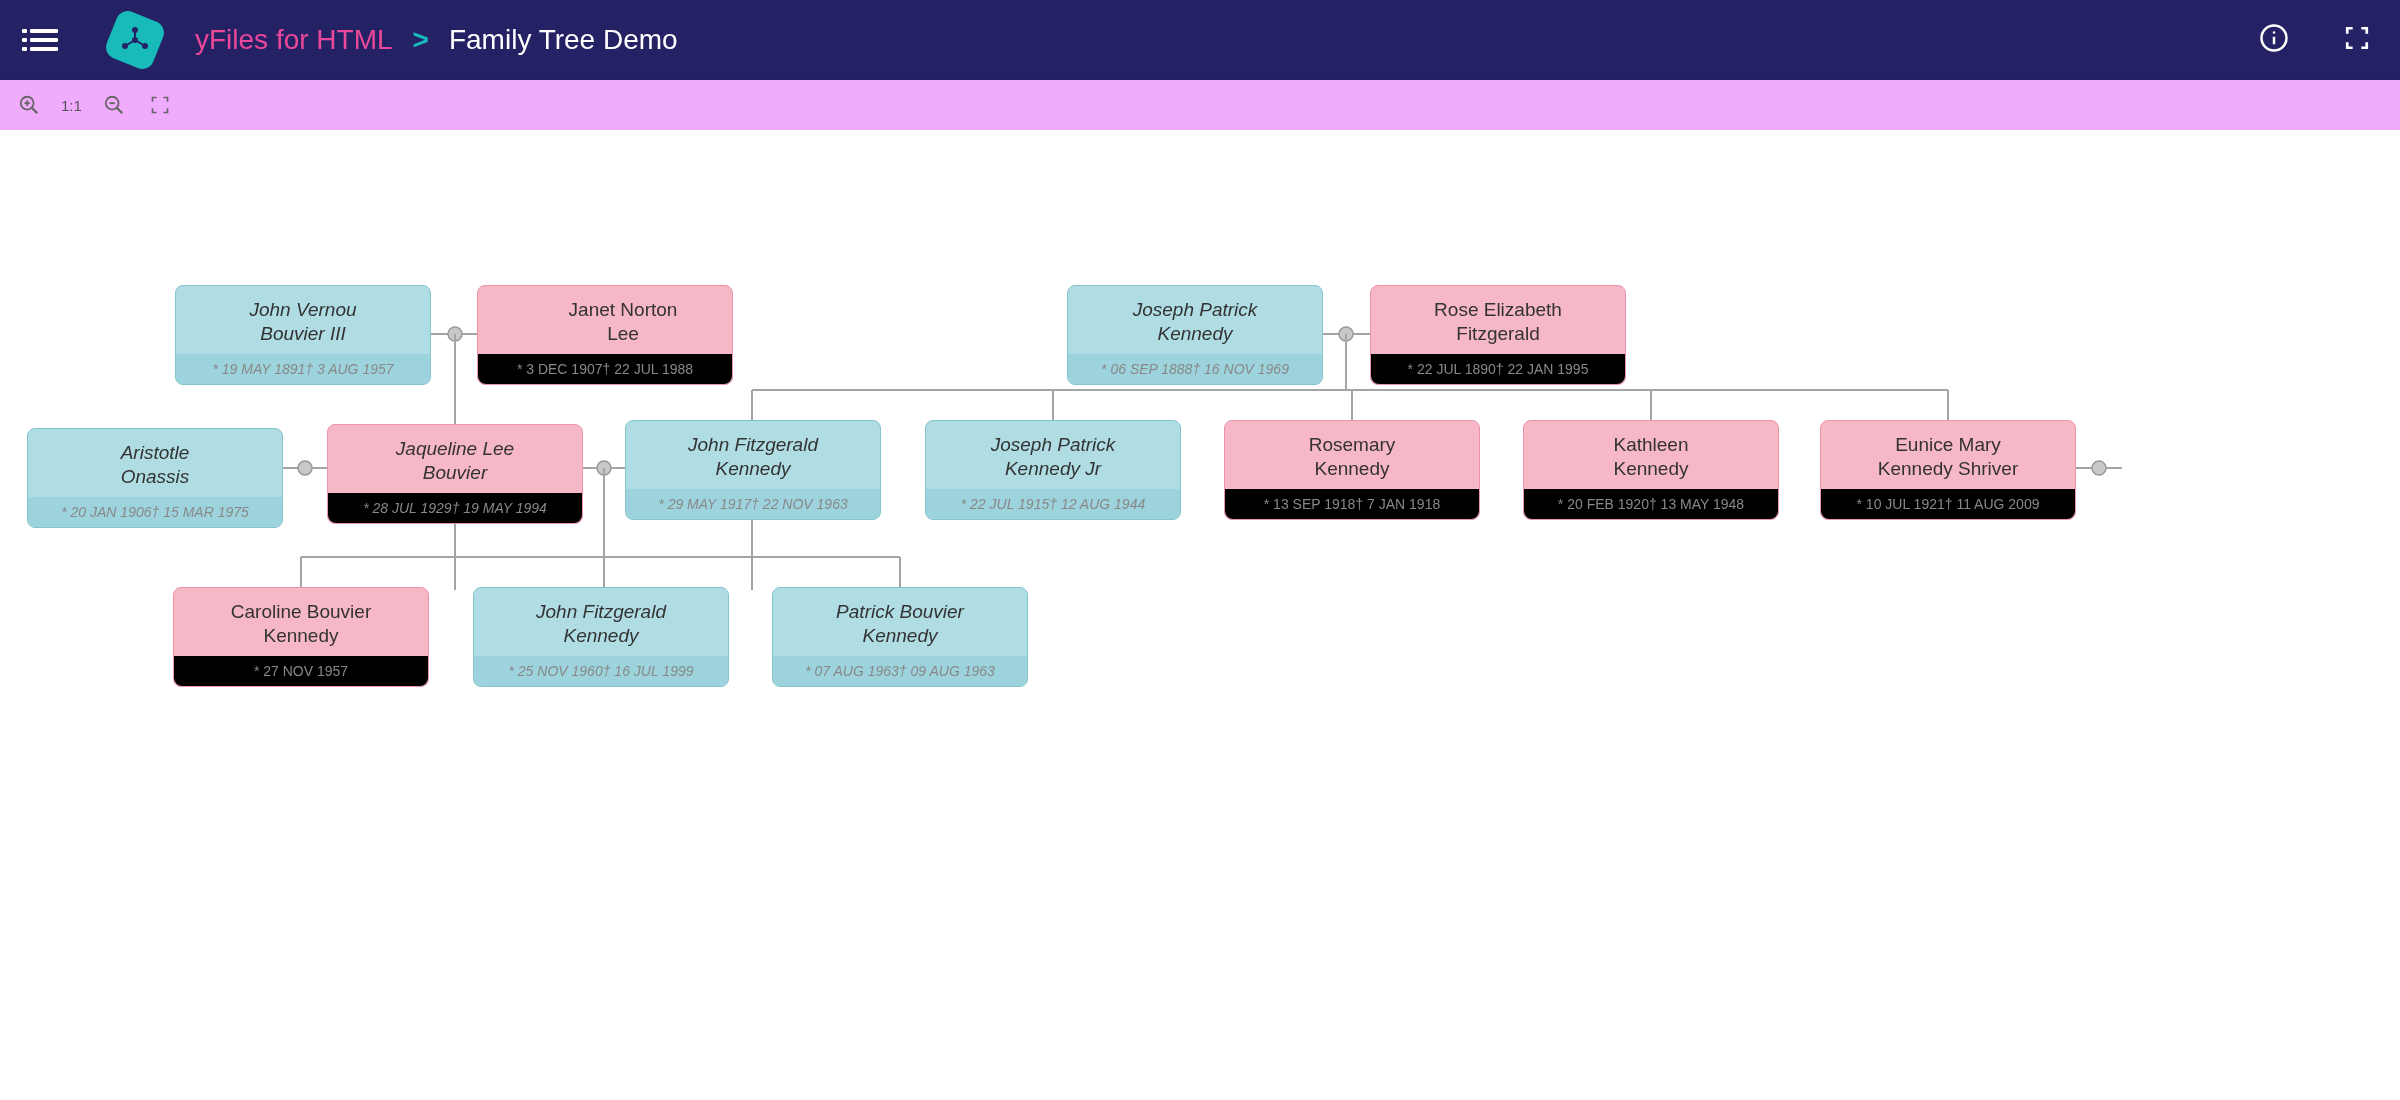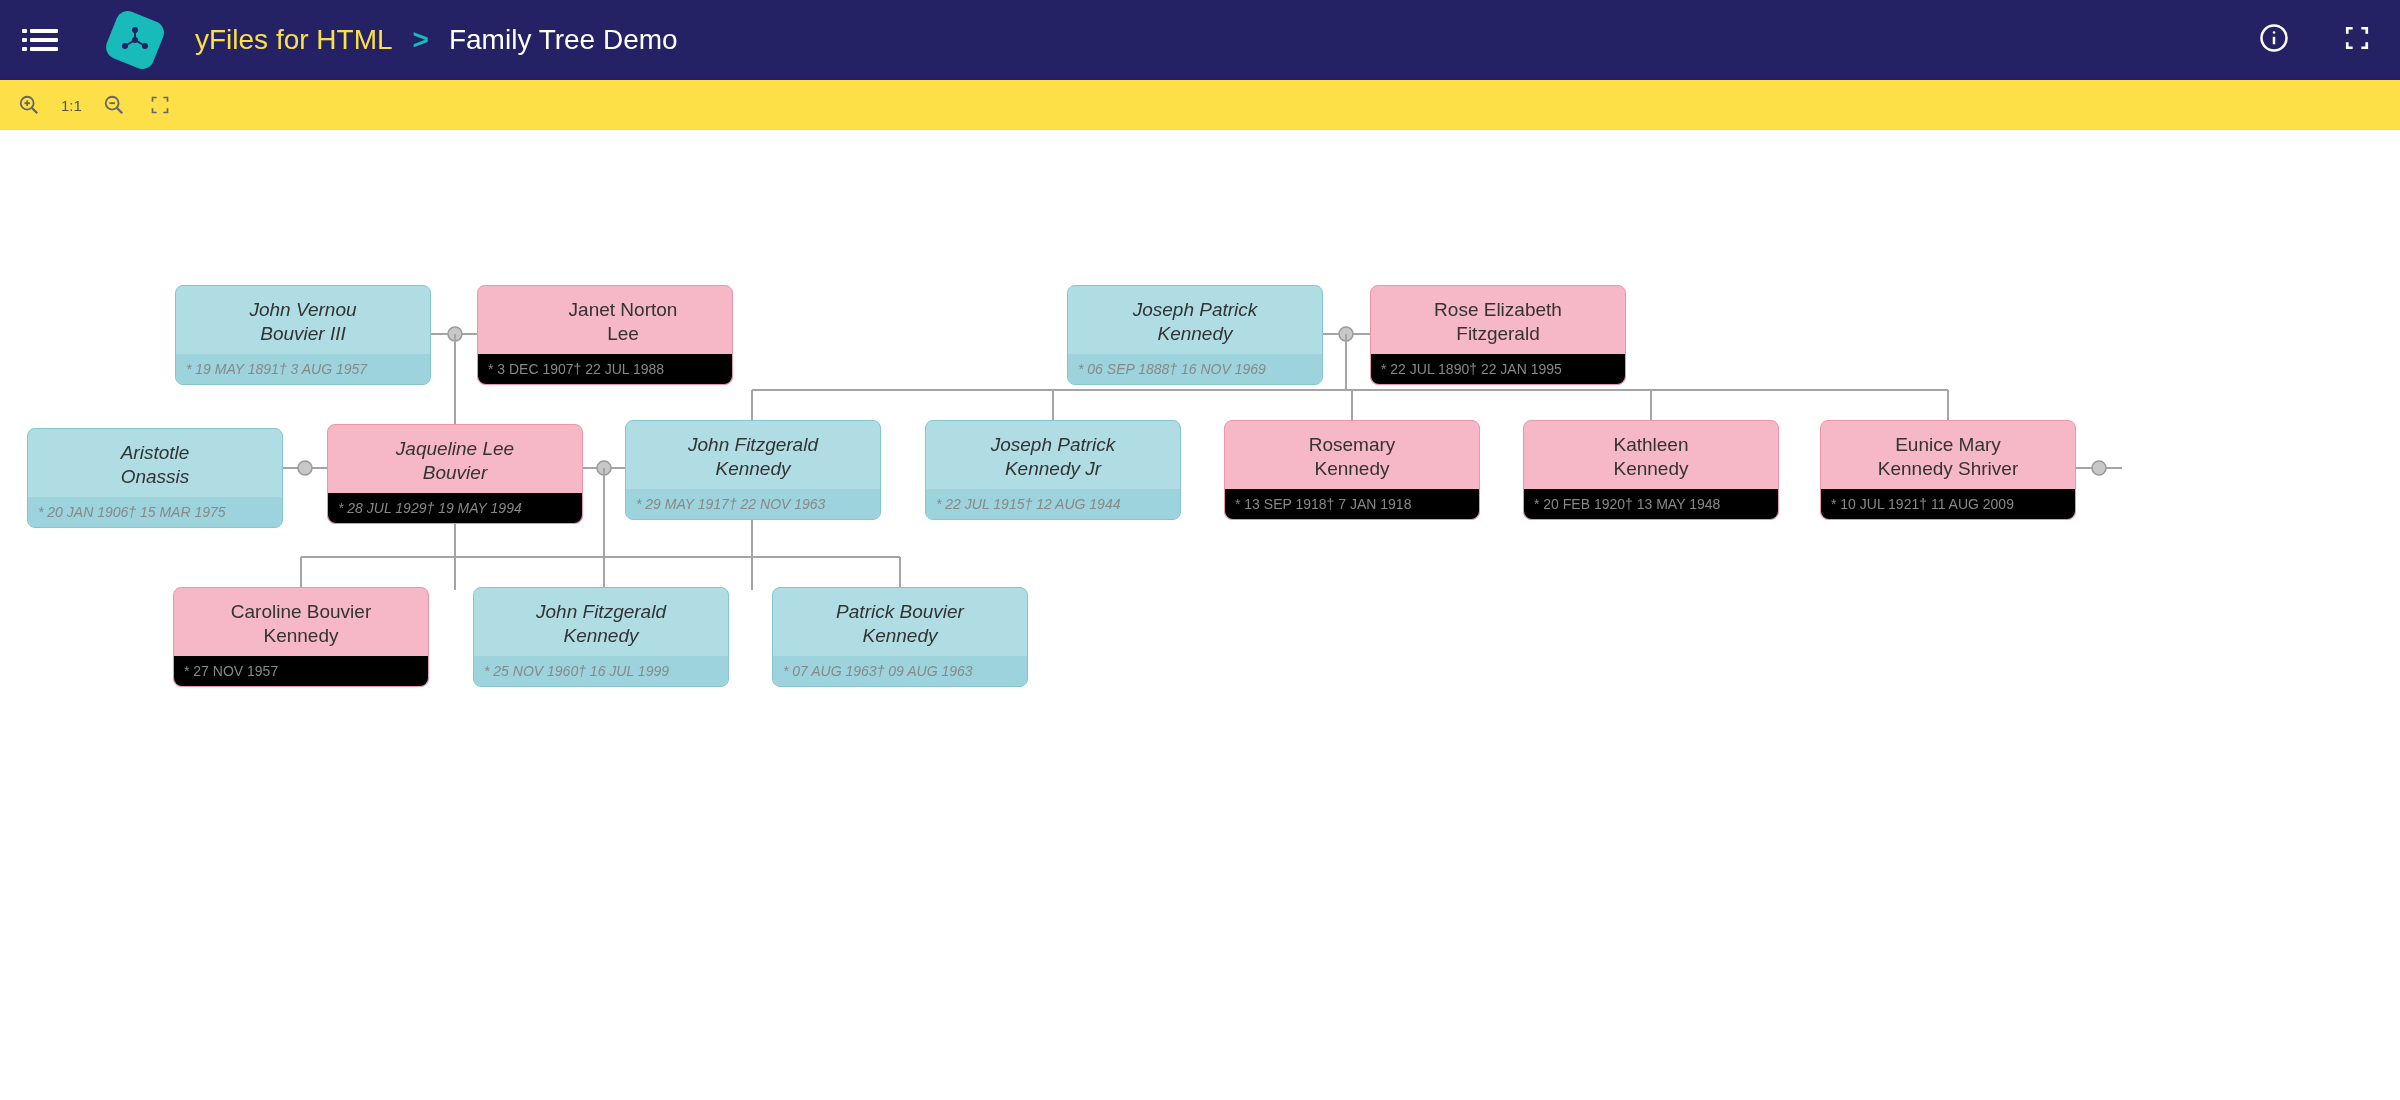--- a/index.html
+++ b/index.html
@@ -18,27 +18,27 @@
   .menu-icon span::before { content:''; position:absolute; left:-8px; top:0; width:5px; height:4px; background:#fff; border-radius:1px; }
   .logo {
     width: 50px; height: 50px; background: #18baba; border-radius: 12px;
     transform: rotate(22deg);
     display: flex; align-items: center; justify-content: center;
     margin-right: 35px;
   }
   .logo svg { transform: rotate(-22deg); }
   .breadcrumb { font-size: 28px; display: flex; align-items: center; gap: 20px; }
   .breadcrumb .sep { color: #18baba; font-weight: bold; }
-  .breadcrumb a { color: #fde047; text-decoration: none; }
+  .breadcrumb a { color: #ec4899; text-decoration: none; }
   .header-right { margin-left: auto; display: flex; gap: 55px; align-items: center; }
   .icon-btn { cursor: pointer; color: #fff; }
 
   .toolbar {
     height: 50px;
-    background: #fde047;
+    background: #f0abfc;
     display: flex;
     align-items: center;
     padding: 0 15px;
     gap: 18px;
     color: #555;
     box-shadow: 0 4px 10px rgba(0,0,0,0.15);
   }
   .tb-btn { cursor: pointer; display:flex; align-items:center; justify-content:center; width:28px; height:28px; }
   .tb-label { font-size: 15px; color:#555; cursor:pointer; }
 
@@ -59,21 +59,21 @@
     padding-top: 12px;
     cursor: pointer;
   }
   .person.male { background: #b0dde4; border-color: #85c5cf; font-style: italic; }
   .person.male .footer { background: #9dd3dc; }
   .person.female { background: #f6b7c6; border-color: #ec94aa; }
   .person.female .footer { background: #000000; }
   .person .name { font-size: 19px; color: #333; line-height: 1.25; }
   .person .footer {
     position: absolute; bottom: 0; left: 0; right: 0; height: 30px;
-    display: flex; justify-content: flex-start; align-items: center;
+    display: flex; justify-content: center; align-items: center;
     padding: 0 10px;
     font-size: 14px; color: #888; border-radius: 0 0 8px 8px;
   }
 
   .connector { stroke: #a4a4a4; stroke-width: 2; fill: none; }
   .junction { fill: #c8c8c8; stroke: #999; stroke-width: 1.5; }
 </style>
 </head>
 <body>
 

